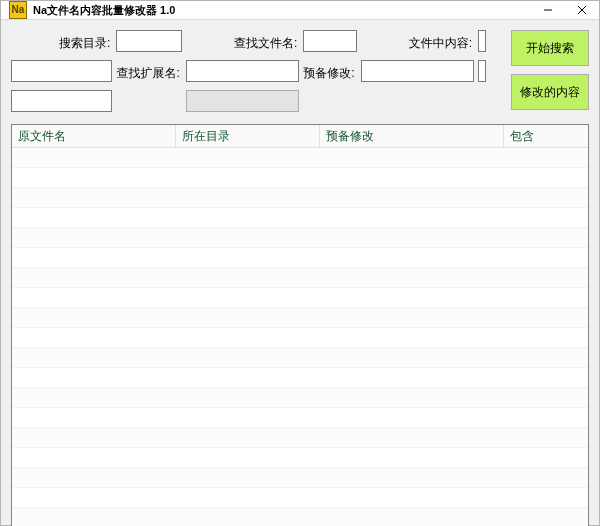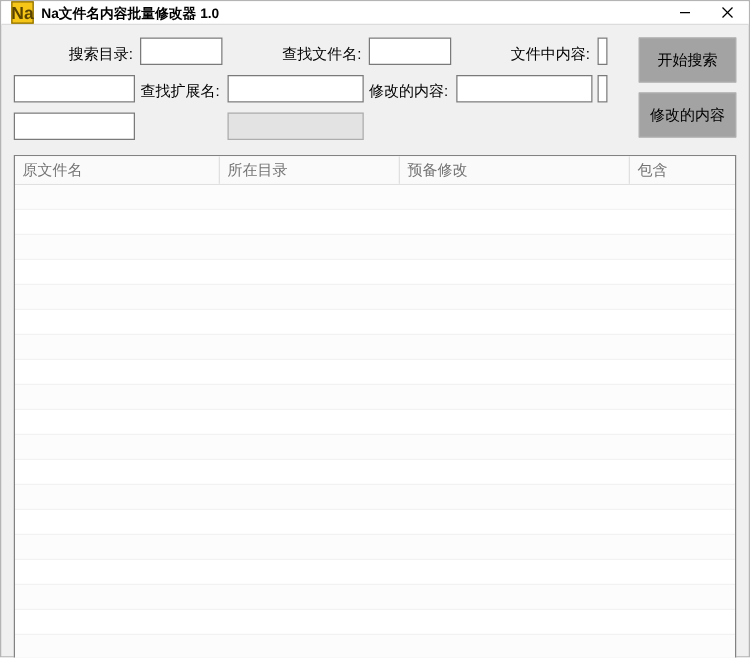--- a/index.html
+++ b/index.html
@@ -1,33 +1,33 @@
 <!DOCTYPE html>
 <html><head>
 <meta charset="utf-8">
 <style>
   html,body{margin:0;padding:0;font-family:"Microsoft YaHei","SimSun",sans-serif;font-size:12px;color:#000;background:#fff}
   .window{width:600px;height:526px;box-sizing:border-box;border:1px solid #b4b4b4;background:#f0f0f0;display:flex;flex-direction:column}
   .titlebar{height:28px;background:#fff;display:flex;align-items:center;border-bottom:1px solid #dcdcdc}
-  .app-icon{width:16px;height:16px;margin:0 6px 0 8px;background:#f5c518;border:1px solid #8a6d00;display:flex;align-items:center;justify-content:center;font-size:14px;font-weight:bold;color:#5a4400;line-height:1;font-family:Arial,sans-serif}
+  .app-icon{width:16px;height:16px;margin:0 6px 0 8px;background:#f5c518;border:1px solid #8a6d00;display:flex;align-items:center;justify-content:center;font-size:10px;font-weight:bold;color:#5a4400;line-height:1;font-family:Arial,sans-serif}
   .title-text{font-size:11px;font-weight:bold;flex:1}
   .win-controls{display:flex;height:100%}
   .win-btn{width:34px;display:flex;align-items:center;justify-content:center;font-family:Arial,sans-serif}
   .win-btn svg{display:block}
   .content{flex:1;display:flex;flex-direction:column;padding:10px 10px 10px 10px;box-sizing:border-box}
   .form-area{display:flex;gap:25px}
   .form-grid{flex:1;display:grid;grid-template-columns:auto 1fr auto 1fr auto 1fr;grid-auto-rows:26px;gap:4px 4px;margin-bottom:8px}
   .form-grid label{display:flex;align-items:center;justify-content:flex-end;padding-right:2px;white-space:nowrap}
   .form-grid input{box-sizing:border-box;width:100%;height:22px;border:1px solid #7a7a7a;background:#fff;font-family:inherit;font-size:12px;padding:0 3px}
   .form-grid .disabled-cell{background:#e3e3e3;border:1px solid #adadad;height:22px;box-sizing:border-box}
   .side-buttons{width:78px;display:flex;flex-direction:column;gap:8px}
-  .btn{height:34px;border:1px solid #adadad;background:#a3a3a3;display:flex;align-items:center;justify-content:center;cursor:default;font-family:Liberation Serif, serif;font-size:12px}
+  .btn{height:34px;border:1px solid #adadad;background:#bef264;display:flex;align-items:center;justify-content:center;cursor:default;font-family:Liberation Serif, serif;font-size:12px}
   .table-wrap{flex:1;border:1px solid #828282;background:#fff;display:flex;flex-direction:column;overflow:hidden}
   .thead{display:flex;height:22px;background:#fff;border-bottom:1px solid #e0e0e0}
-  .th{box-sizing:border-box;border-right:1px solid #e0e0e0;padding:0 6px;display:flex;align-items:center;font-size:12px;color:#737373;background:#fafafa}
+  .th{box-sizing:border-box;border-right:1px solid #e0e0e0;padding:0 6px;display:flex;align-items:center;font-size:12px;color:#14532d;background:#fafafa}
   .th:last-child{border-right:none}
   .tbody{flex:1;overflow:auto}
   .row{height:19px;border-bottom:1px solid #f2f2f2}
   .row:nth-child(odd){background:#fcfcfc}
 </style>
 </head>
 <body>
 
 <div class="window">
 
@@ -55,21 +55,21 @@
         <label>搜索目录:</label>
         <input type="text" value="" style="">
         <label>查找文件名:</label>
         <input type="text" value="" style="">
         <label>文件中内容:</label>
         <input type="text" value="" style="">
 
         <input type="text" value="" style="">
         <label>查找扩展名:</label>
         <input type="text" value="" style="">
-        <label>修改的内容:</label>
+        <label>预备修改:</label>
         <input type="text" value="" style="">
 
         <input type="text" value="" style="">
         <input type="text" value="" style="">
         <div></div>
         <div class="disabled-cell"></div>
       </div>
       <div class="side-buttons">
         <div class="btn">开始搜索</div>
         <div class="btn">修改的内容</div>

